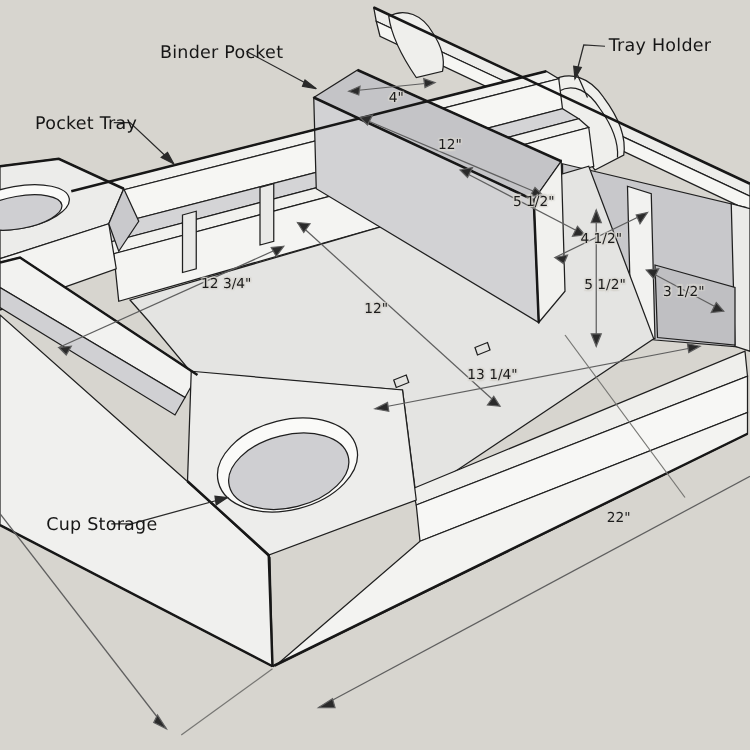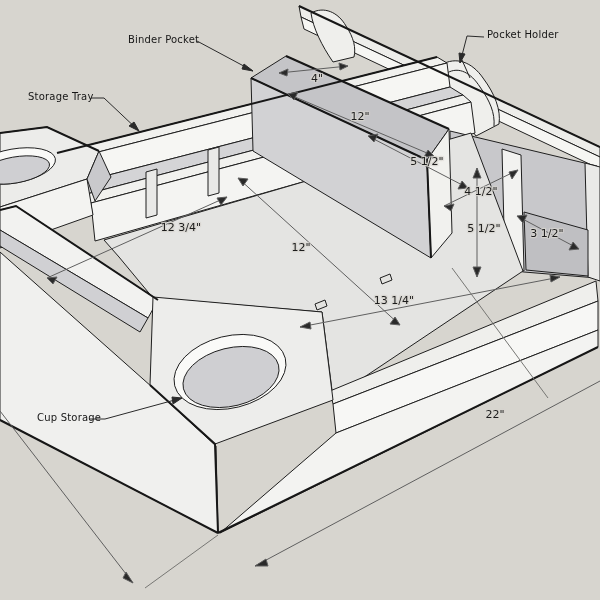--- a/index.html
+++ b/index.html
@@ -3,21 +3,21 @@
 <meta charset="utf-8">
 <style>
   html,body{margin:0;padding:0;}
   #stage{
     position:relative;width:600px;height:600px;overflow:hidden;
     background:#d7d5cf;
     font-family:"DejaVu Sans","Liberation Sans",sans-serif;
   }
   #drawing{position:absolute;left:0;top:0;}
   .plabel{
-    position:absolute;font-size:10px;color:#161616;white-space:nowrap;
+    position:absolute;font-size:14px;color:#161616;white-space:nowrap;
     letter-spacing:.2px;
   }
   .dim{
     position:absolute;font-size:11px;color:#1c1c1c;white-space:nowrap;
     transform:translate(-50%,-50%);
     text-shadow:0 0 2px #d7d5cf,1px 1px 1px #d7d5cf,-1px -1px 1px #d7d5cf,1px -1px 1px #d7d5cf,-1px 1px 1px #d7d5cf;
   }
   svg polygon, svg path, svg ellipse, svg line, svg polyline{vector-effect:non-scaling-stroke;}
 </style>
 </head>
@@ -154,23 +154,23 @@
       <polygon points="139,131 134,122 129,126"></polygon>
       <polyline points="197,41 253,71" fill="none"></polyline>
       <polygon points="253,71 244,64 242,69"></polygon>
       <polyline points="484,37 467,36 460,63" fill="none"></polyline>
       <polygon points="460,63 465,54 459,53"></polygon>
       <polyline points="89,419 105,419 182,398" fill="none"></polyline>
       <polygon points="182,398 172,397 173,404"></polygon>
     </g>
   </svg>
 
-  <div class="plabel" style="left:28px;top:91px">Storage Tray</div>
+  <div class="plabel" style="left:28px;top:91px">Pocket Tray</div>
   <div class="plabel" style="left:128px;top:34px">Binder Pocket</div>
-  <div class="plabel" style="left:487px;top:29px">Pocket Holder</div>
+  <div class="plabel" style="left:487px;top:29px">Tray Holder</div>
   <div class="plabel" style="left:37px;top:412px">Cup Storage</div>
 
   <div class="dim" style="left:317px;top:78px">4"</div>
   <div class="dim" style="left:360px;top:116px">12"</div>
   <div class="dim" style="left:427px;top:161px">5 1/2"</div>
   <div class="dim" style="left:481px;top:191px">4 1/2"</div>
   <div class="dim" style="left:484px;top:228px">5 1/2"</div>
   <div class="dim" style="left:547px;top:233px">3 1/2"</div>
   <div class="dim" style="left:181px;top:227px">12 3/4"</div>
   <div class="dim" style="left:301px;top:247px">12"</div>

